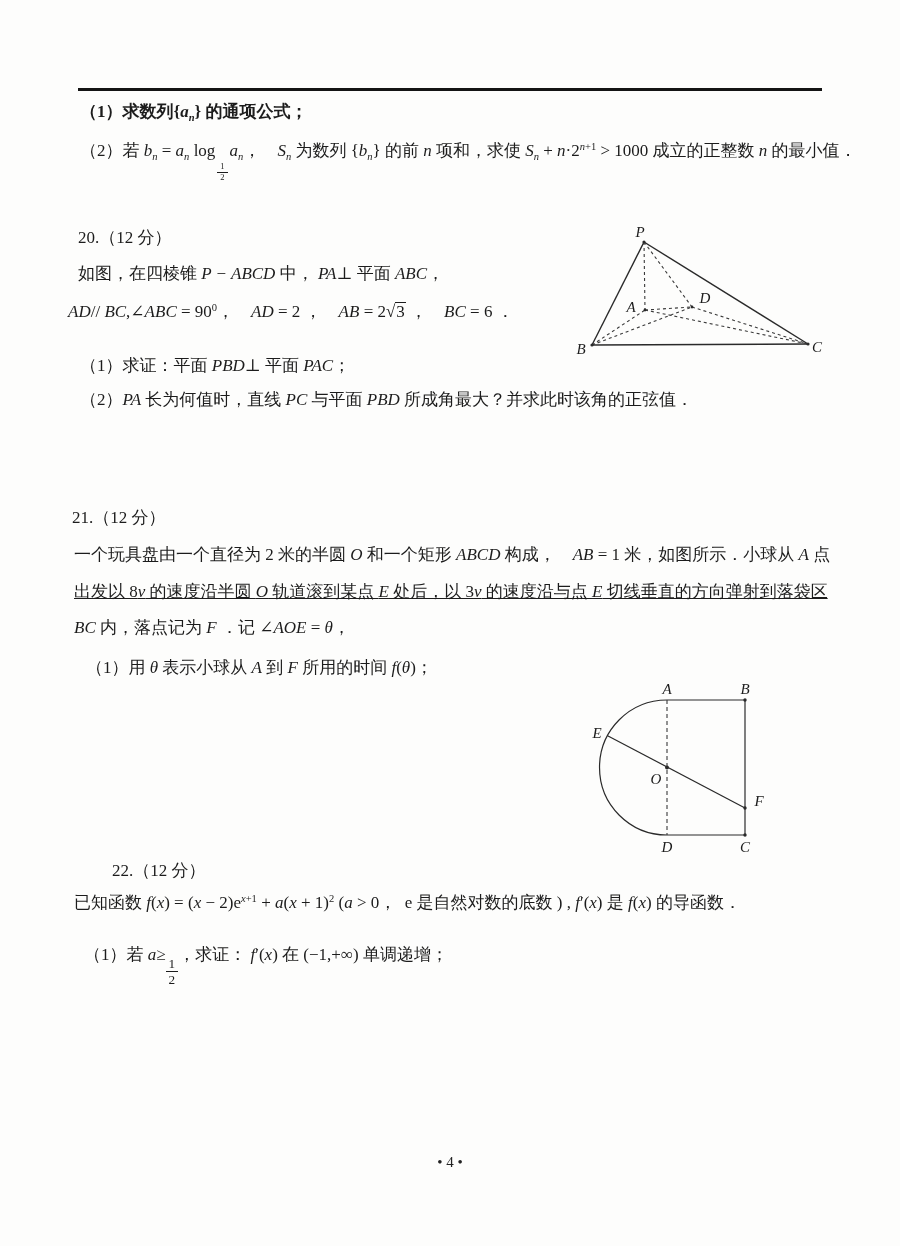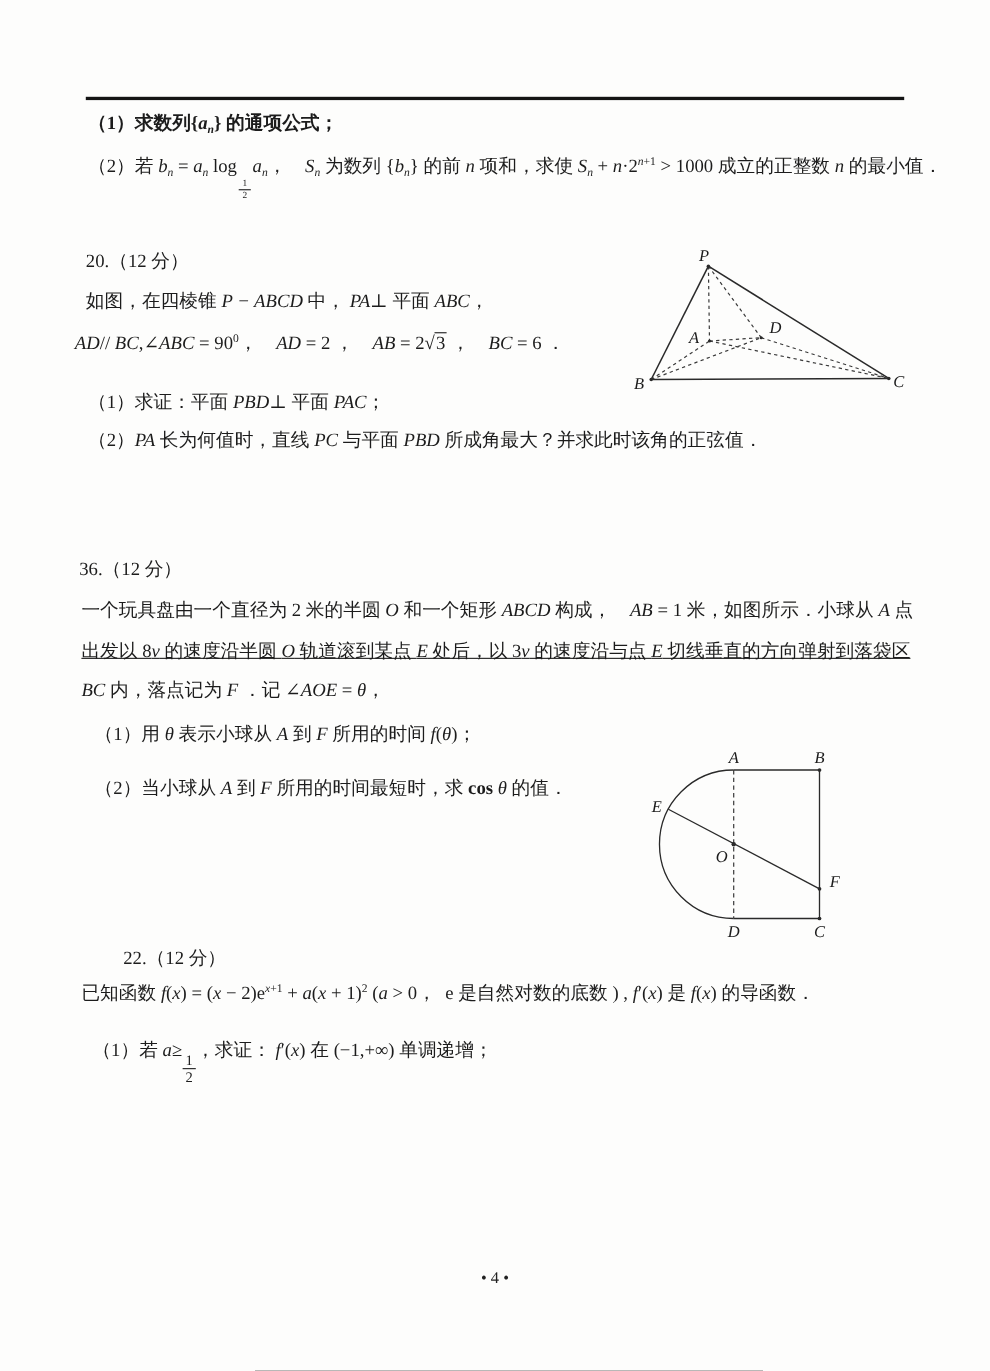--- a/index.html
+++ b/index.html
@@ -66,26 +66,25 @@
         <circle cx="127" cy="85" r="1.4"></circle>
       </g>
       <text x="75" y="15" text-anchor="middle">P</text>
       <text x="66" y="90" text-anchor="middle">A</text>
       <text x="140" y="81" text-anchor="middle">D</text>
       <text x="16" y="132" text-anchor="middle">B</text>
       <text x="252" y="130" text-anchor="middle">C</text>
     </svg>
   </div>
 
-  <div class="hdr" style="left:72px;top:507px;">36.（12 分）</div>
+  <div class="hdr" style="left:72px;top:507px;">21.（12 分）</div>
   <div class="line" style="left:74px;top:544px;">一个玩具盘由一个直径为 2 米的半圆 <span class="var">O</span> 和一个矩形 <span class="var">ABCD</span> 构成，　<span class="var">AB</span> = 1 米，如图所示．小球从 <span class="var">A</span> 点</div>
   <div class="line" style="left:74px;top:581px;text-decoration:underline;">出发以 8<span class="var">v</span> 的速度沿半圆 <span class="var">O</span> 轨道滚到某点 <span class="var">E</span> 处后，以 3<span class="var">v</span> 的速度沿与点 <span class="var">E</span> 切线垂直的方向弹射到落袋区</div>
   <div class="line" style="left:74px;top:617px;"><span class="var">BC</span> 内，落点记为 <span class="var">F</span> ．记 ∠<span class="var">AOE</span> = <span class="var">θ</span>，</div>
   <div class="line" style="left:86px;top:657px;">（1）用 <span class="var">θ</span> 表示小球从 <span class="var">A</span> 到 <span class="var">F</span> 所用的时间 <span class="var">f</span>(<span class="var">θ</span>)；</div>
-  <div class="line" style="left:86px;top:706px;">（2）当小球从 <span class="var">A</span> 到 <span class="var">F</span> 所用的时间最短时，求 <span class="b">cos</span> <span class="var">θ</span> 的值．</div>
 
   <div class="fig" style="left:575px;top:672px;">
     <svg width="230" height="190" viewBox="0 0 230 190">
       <g stroke="#2a2a2a" stroke-width="1.2" fill="none">
         <line x1="92" y1="28" x2="170" y2="28"></line>
         <line x1="170" y1="28" x2="170" y2="163"></line>
         <line x1="92" y1="163" x2="170" y2="163"></line>
         <path d="M 92 28 A 67.5 67.5 0 0 0 92 163"></path>
         <line x1="32.6" y1="63.7" x2="170" y2="136"></line>
       </g>

